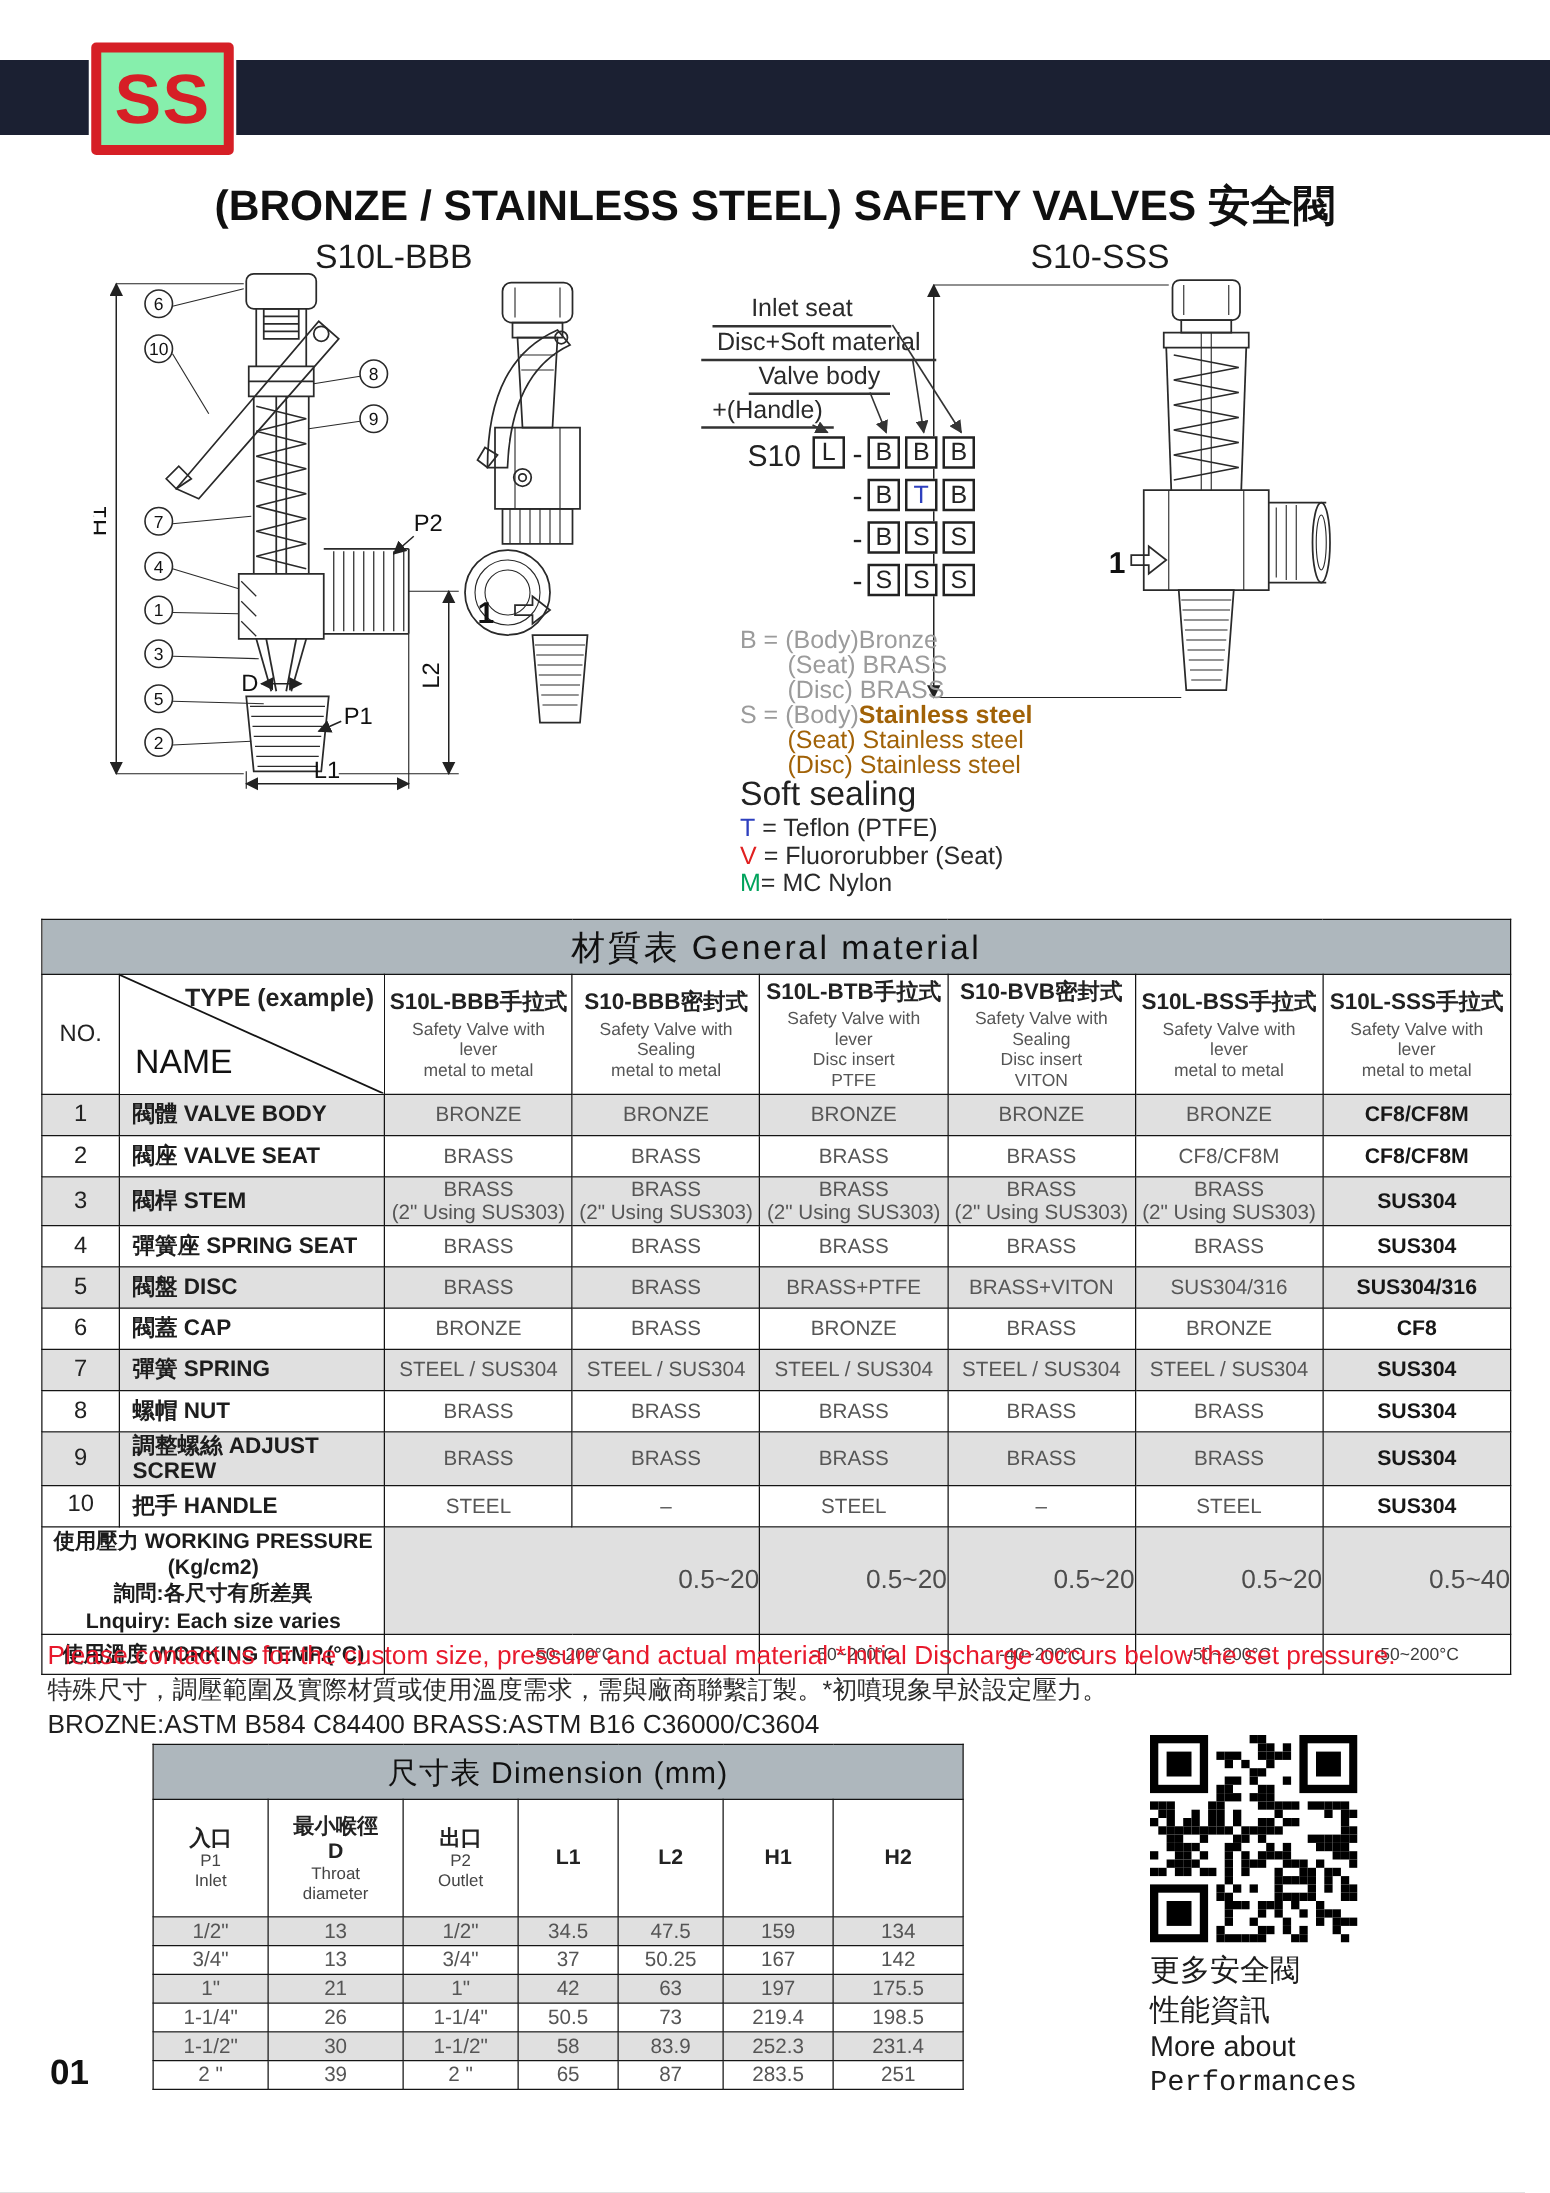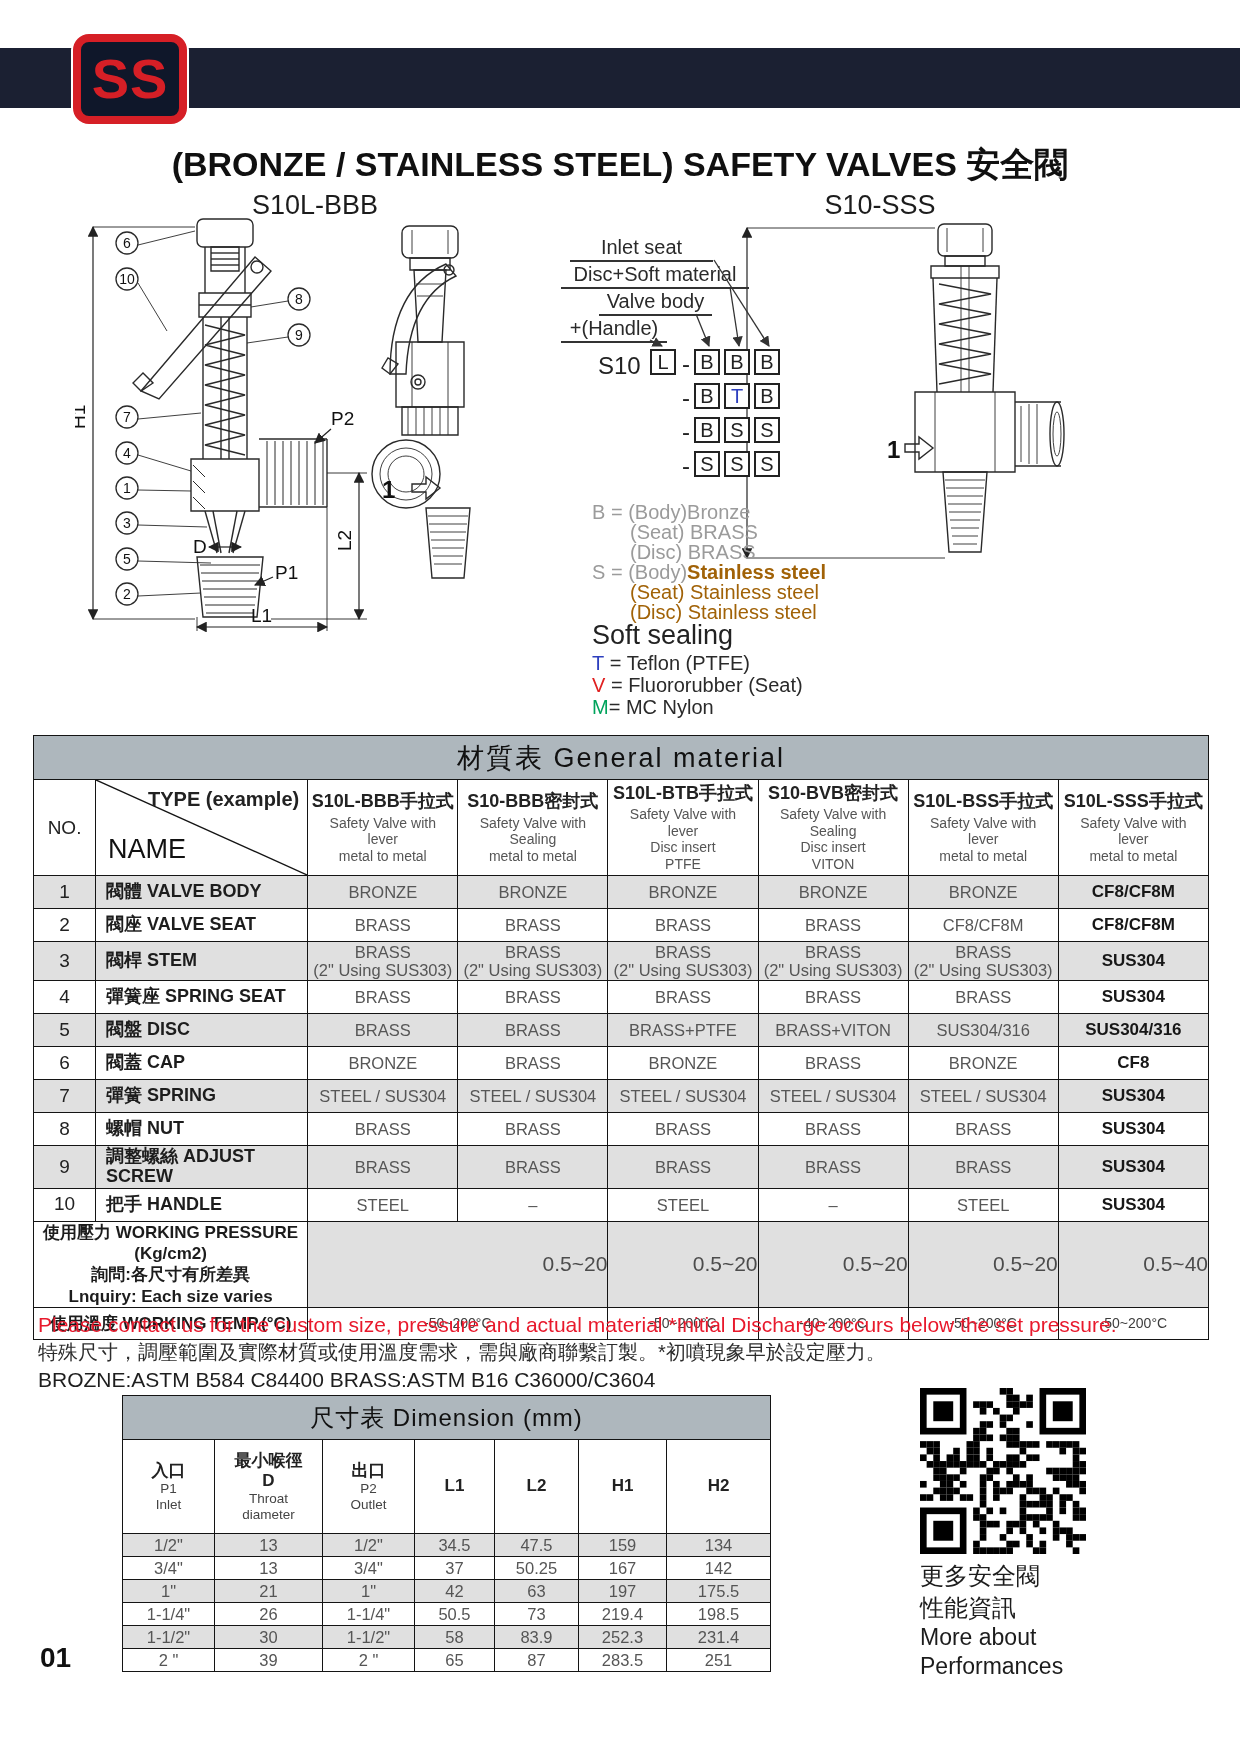--- a/index.html
+++ b/index.html
@@ -6,22 +6,22 @@
     --navy:#1b2032; --brand-red:#d61f26; --bar-gray:#aeb7bd; --row-gray:#e0e0e0;
     --note-red:#e8192c; --legend-gray:#9b9b9b; --t-blue:#2d3fbe; --v-red:#e02020;
     --m-green:#00a35c; --line:#141414;
   }
   *{margin:0;padding:0;box-sizing:border-box;}
   body{background:#888;font-family:"Liberation Sans","DejaVu Sans",sans-serif;}
   .page{position:relative;width:1240px;height:1754px;background:#fff;margin:0 auto;overflow:hidden;}
 
   
   .band{position:absolute;left:0;top:48px;width:1240px;height:60px;background:var(--navy,#1b2032);}
-  .logo{position:absolute;left:73px;top:34px;width:114px;height:90px;background:#0f172a;
-    border:8px solid var(--brand-red,#d61f26);border-radius:16px;display:flex;align-items:center;justify-content:center;
+  .logo{position:absolute;left:73px;top:34px;width:114px;height:90px;background:#86efac;
+    border:8px solid var(--brand-red,#d61f26);border-radius:4px;display:flex;align-items:center;justify-content:center;
     box-shadow:0 0 0 2px #fff;}
   .logo span{color:var(--brand-red,#d61f26);font-size:56px;font-weight:800;letter-spacing:1px;line-height:1;}
 
   .main-title{position:absolute;left:0;top:142px;width:1240px;text-align:center;font-size:34px;font-weight:700;color:#101010;}
 
   .dwg-title{position:absolute;font-size:27px;color:#1c1c1c;}
   .dwg-title.left{left:230px;top:190px;width:170px;text-align:center;}
   .dwg-title.right{left:800px;top:190px;width:160px;text-align:center;}
 
   svg text{font-family:"Liberation Sans","DejaVu Sans",sans-serif;}
@@ -80,21 +80,21 @@
   .dim .head-row .tt{font-size:17px;font-weight:700;color:#222;white-space:pre-line;line-height:1.2;}
   .dim .head-row .sub{font-size:13.5px;font-weight:400;color:#444;white-space:pre-line;line-height:1.15;}
   .dim tbody.auto td{height:23px;text-align:center;font-size:16.5px;color:#555;}
   .dim tbody.auto tr:nth-child(odd) td{background:var(--row-gray,#e0e0e0);}
 
   .qr-wrap{position:absolute;left:920px;top:1388px;width:166px;height:166px;}
   .qr-cap{position:absolute;left:920px;color:#1c1c1c;}
   .qr-cap.zh1{top:1560px;font-size:24px;}
   .qr-cap.zh2{top:1592px;font-size:24px;}
   .qr-cap.en1{top:1624px;font-size:23px;}
-  .qr-cap.en2{top:1653px;font-size:23px;}
+  .qr-cap.en2{top:1653px;font-size:23px;font-family:Liberation Mono, monospace;}
 
   .page-num{position:absolute;left:40px;top:1642px;font-size:28px;font-weight:700;color:#111;}
 </style>
 </head>
 <body>
 
 <div class="page">
 
   <div class="band"></div>
   <div class="logo">

